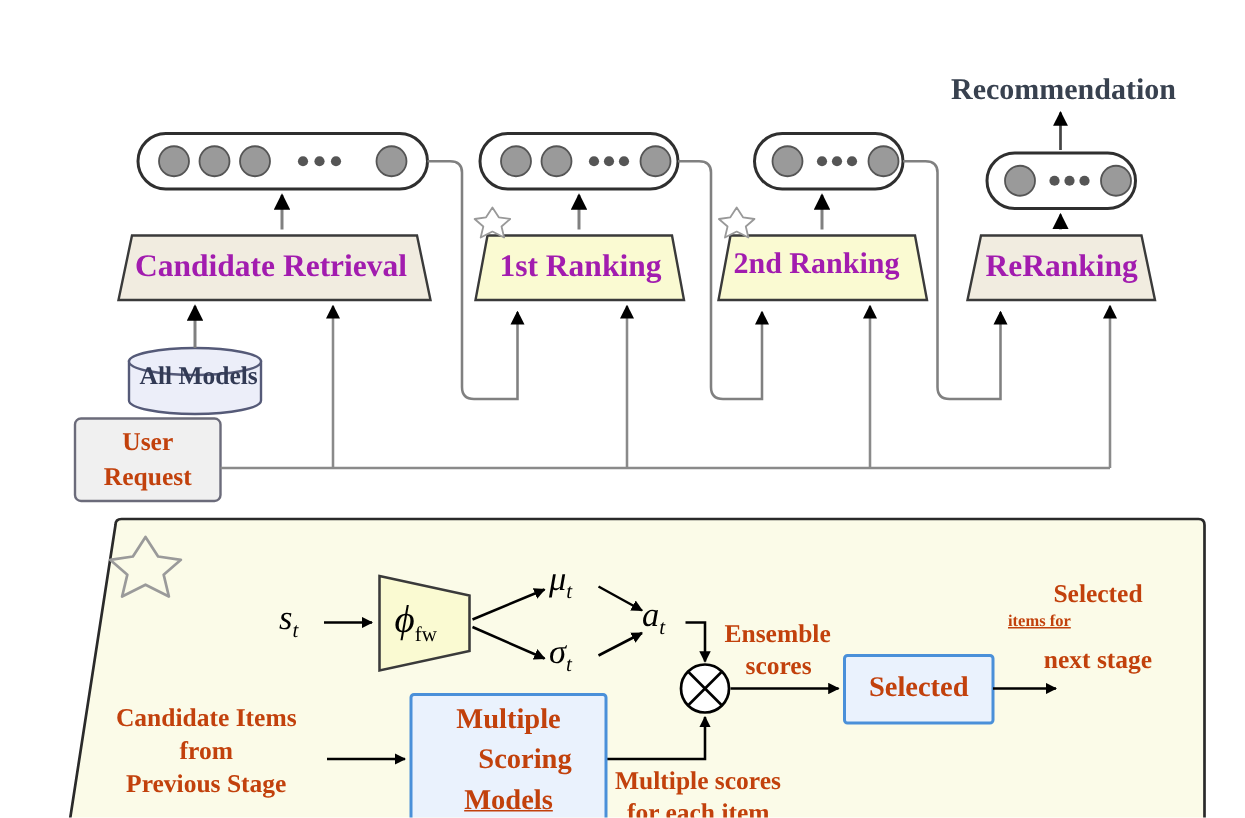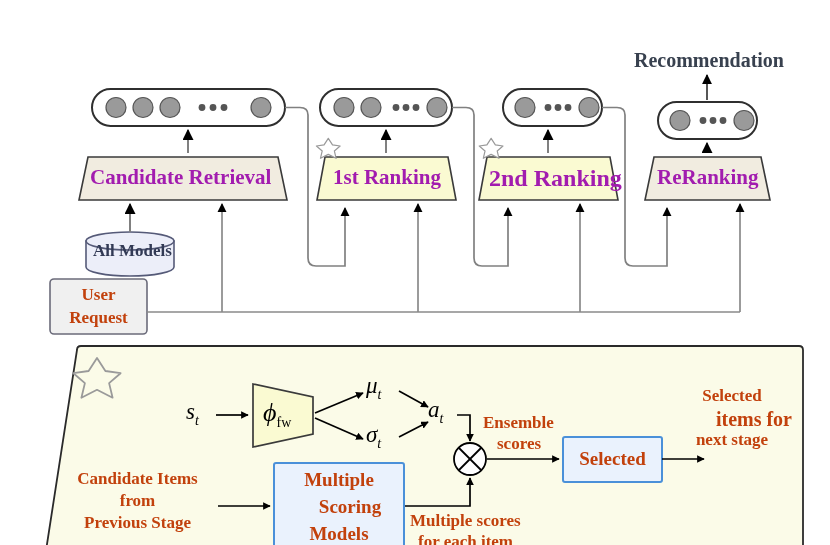--- a/index.html
+++ b/index.html
@@ -127,21 +127,21 @@
 
   <line x1="218" y1="461" x2="270" y2="461" stroke="#000" stroke-width="1.7" marker-end="url(#arrSm)"></line>
 
   <rect x="274" y="418" width="130" height="92" rx="2" ry="2" fill="#eaf2fd" stroke="#4a90d9" stroke-width="2"></rect>
 </svg>
 
 <div class="lbl" style="left:634px;top:4px;font-weight:bold;font-size:20px;color:#38414f;">Recommendation</div>
 
 <div class="lbl stage-label" style="left:90px;top:120px;font-size:21px;">Candidate Retrieval</div>
 <div class="lbl stage-label" style="left:333px;top:120px;font-size:21px;">1st Ranking</div>
-<div class="lbl stage-label" style="left:489px;top:120px;font-size:24px;">2nd Ranking</div>
+<div class="lbl stage-label" style="left:489px;top:120px;font-size:20px;">2nd Ranking</div>
 <div class="lbl stage-label" style="left:657px;top:120px;font-size:21px;">ReRanking</div>
 
 <div class="lbl" style="left:93px;top:196px;width:74px;text-align:center;font-weight:bold;font-size:17px;color:#323a55;">All Models</div>
 
 <div class="lbl bold-blk" style="left:50px;top:240px;width:97px;text-align:center;font-size:17px;">User</div>
 <div class="lbl bold-blk" style="left:50px;top:263px;width:97px;text-align:center;font-size:17px;">Request</div>
 
 <div class="lbl" style="left:186px;top:354px;font-size:23px;">
   <span class="math">s</span><sub class="math" style="font-size:14px;">t</sub>
 </div>
@@ -161,27 +161,27 @@
 <div class="lbl" style="left:428px;top:352px;font-size:23px;">
   <span class="math">a</span><sub class="math" style="font-size:14px;">t</sub>
 </div>
 
 <div class="lbl bold-blk" style="left:60px;top:424px;width:155px;text-align:center;font-size:17px;">Candidate Items</div>
 <div class="lbl bold-blk" style="left:60px;top:446px;width:155px;text-align:center;font-size:17px;">from</div>
 <div class="lbl bold-blk" style="left:60px;top:468px;width:155px;text-align:center;font-size:17px;">Previous Stage</div>
 
 <div class="lbl bold-blk" style="left:274px;top:424px;width:130px;text-align:center;font-size:19px;">Multiple</div>
 <div class="lbl bold-blk" style="left:274px;top:451px;width:152px;text-align:center;font-size:19px;">Scoring</div>
-<div class="lbl bold-blk" style="left:274px;top:478px;width:130px;text-align:center;font-size:19px;">Models</div>
+<div class="lbl bold-blk" style="left:274px;top:478px;width:130px;text-align:center;font-size:19px;text-decoration:underline;">Models</div>
 
 <div class="lbl bold-blk" style="left:410px;top:466px;font-size:17px;">Multiple scores</div>
 <div class="lbl bold-blk" style="left:418px;top:487px;font-size:17px;">for each item</div>
 
 <div class="lbl bold-blk" style="left:483px;top:368px;font-size:17px;">Ensemble</div>
 <div class="lbl bold-blk" style="left:497px;top:389px;font-size:17px;">scores</div>
 
 <div class="lbl bold-blk" style="left:563px;top:403px;width:99px;text-align:center;font-size:19px;">Selected</div>
 
 <div class="lbl bold-blk" style="left:672px;top:341px;width:120px;text-align:center;font-size:17px;">Selected</div>
-<div class="lbl bold-blk" style="left:672px;top:363px;width:120px;text-align:right;font-size:20px;">items for</div>
+<div class="lbl bold-blk" style="left:672px;top:363px;width:120px;text-align:left;font-size:11px;text-decoration:underline;">items for</div>
 <div class="lbl bold-blk" style="left:672px;top:385px;width:120px;text-align:center;font-size:17px;">next stage</div>
 
 </div>
 
 </body></html>

